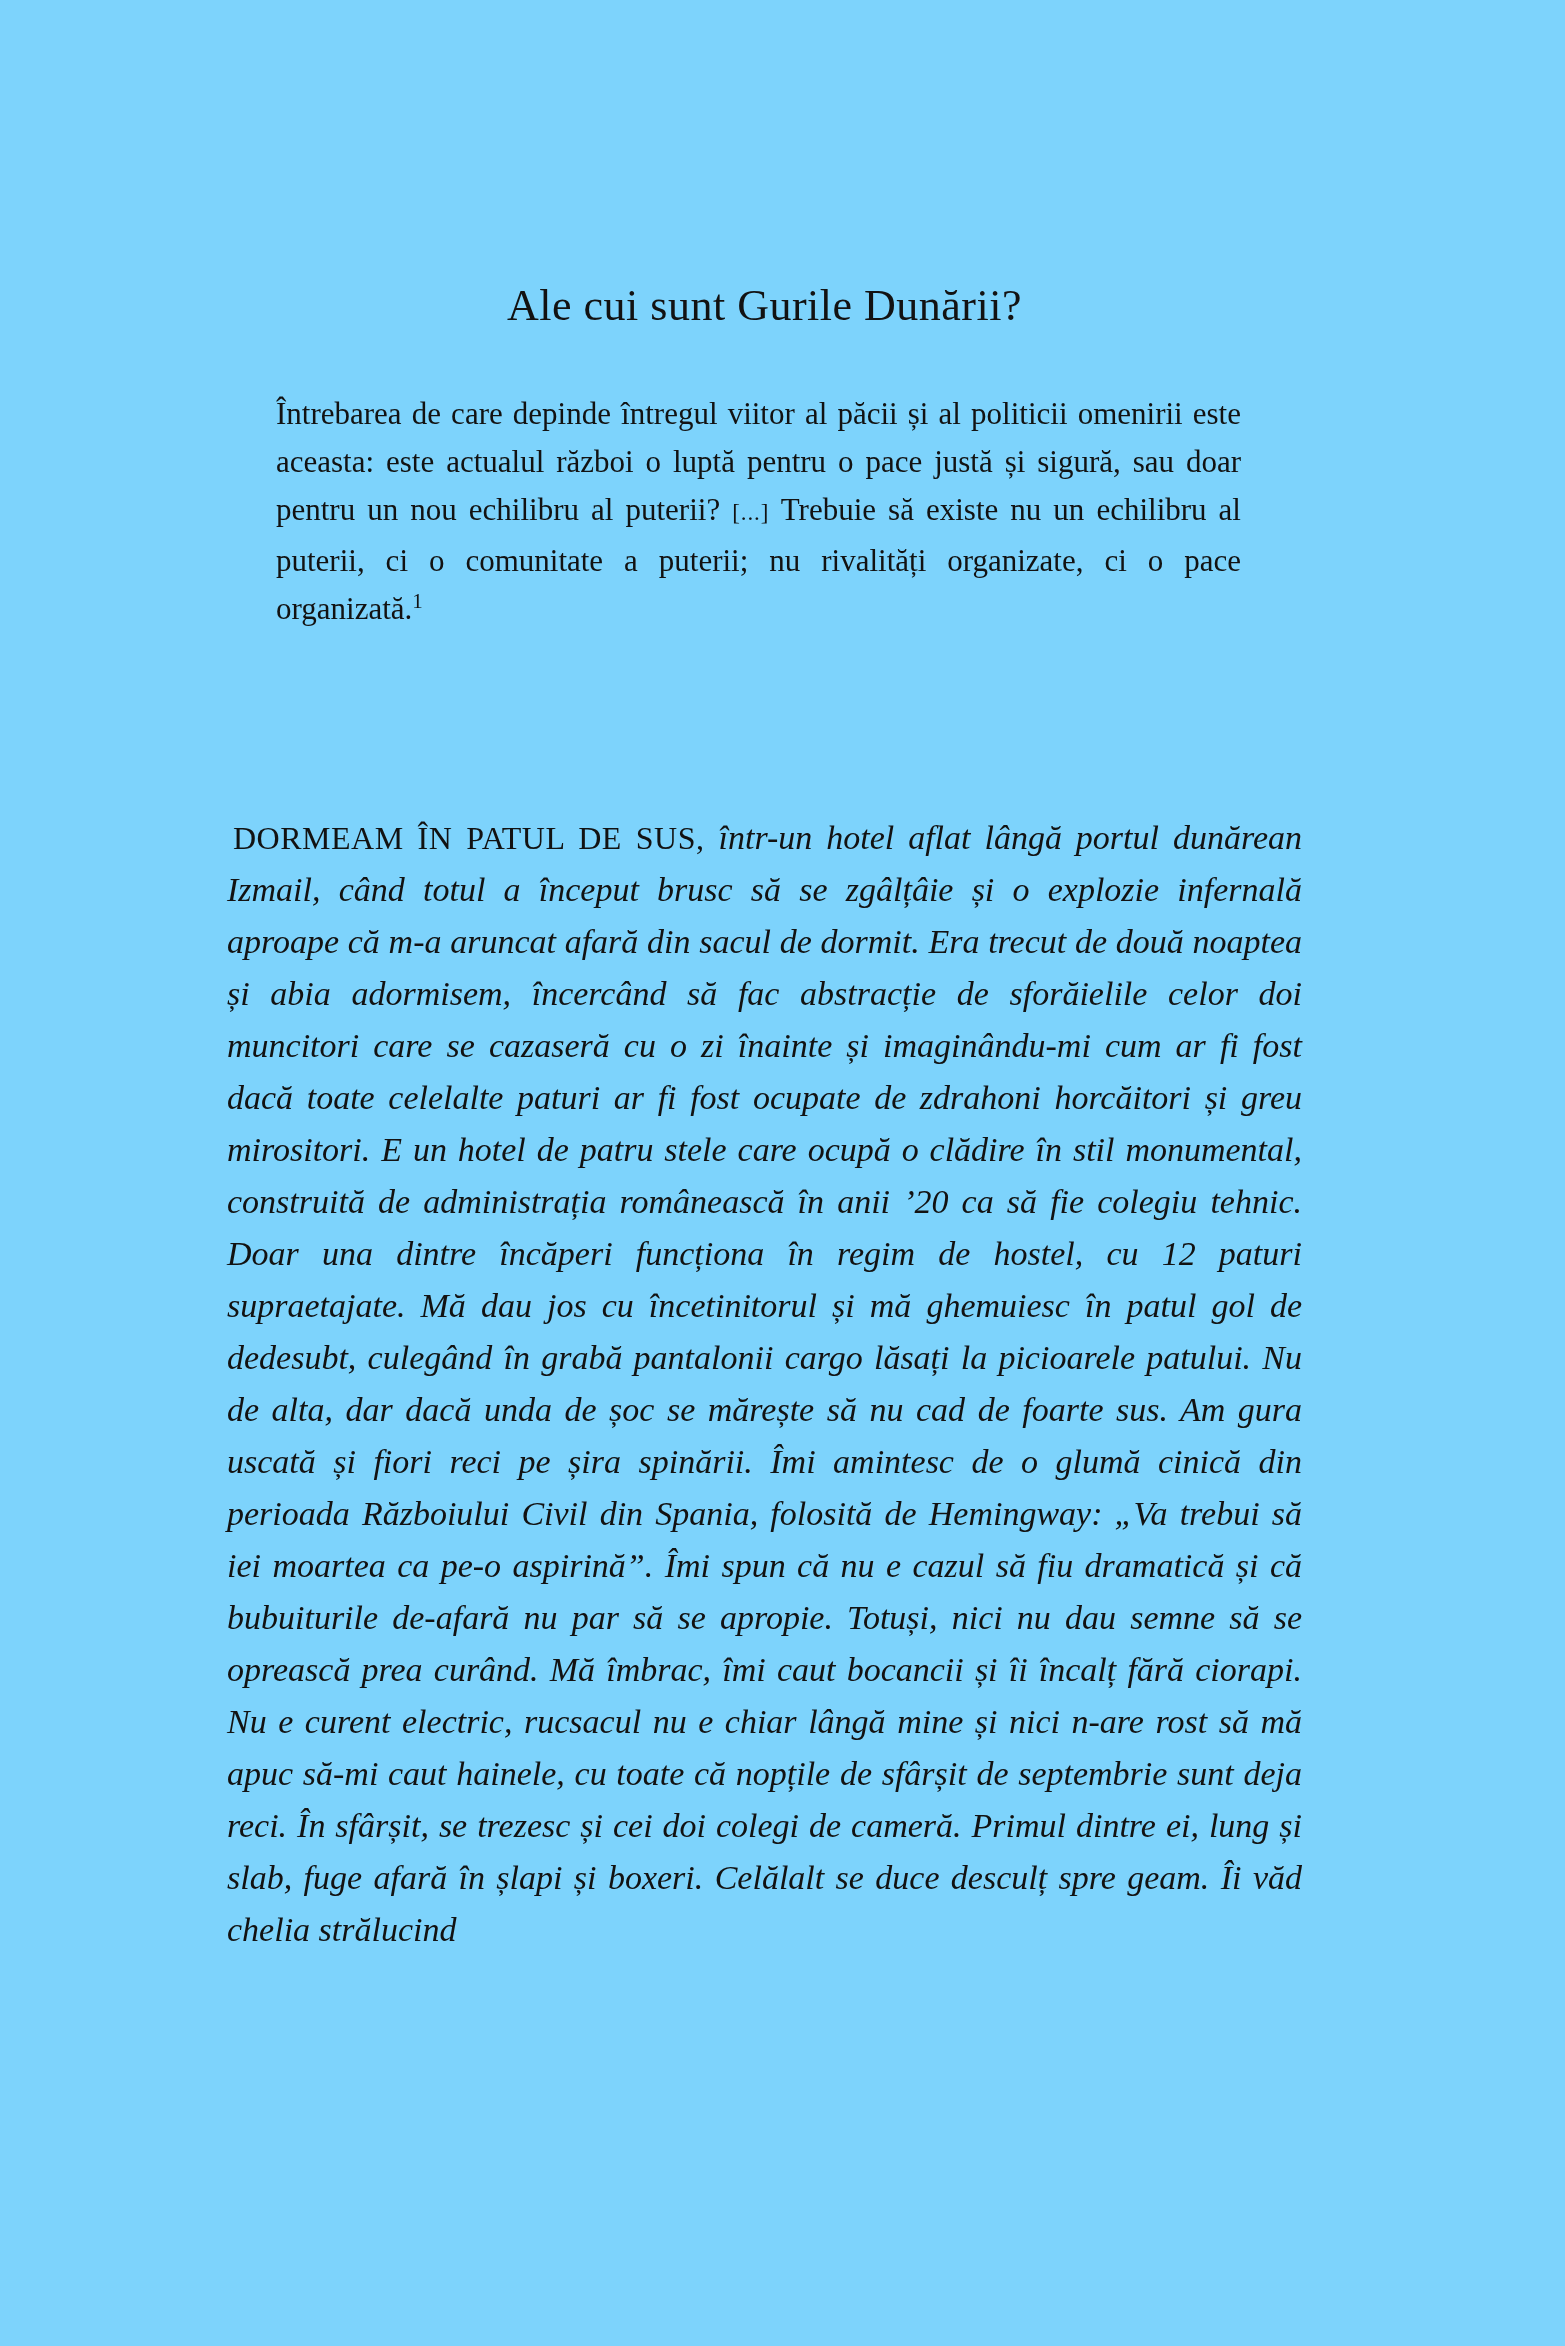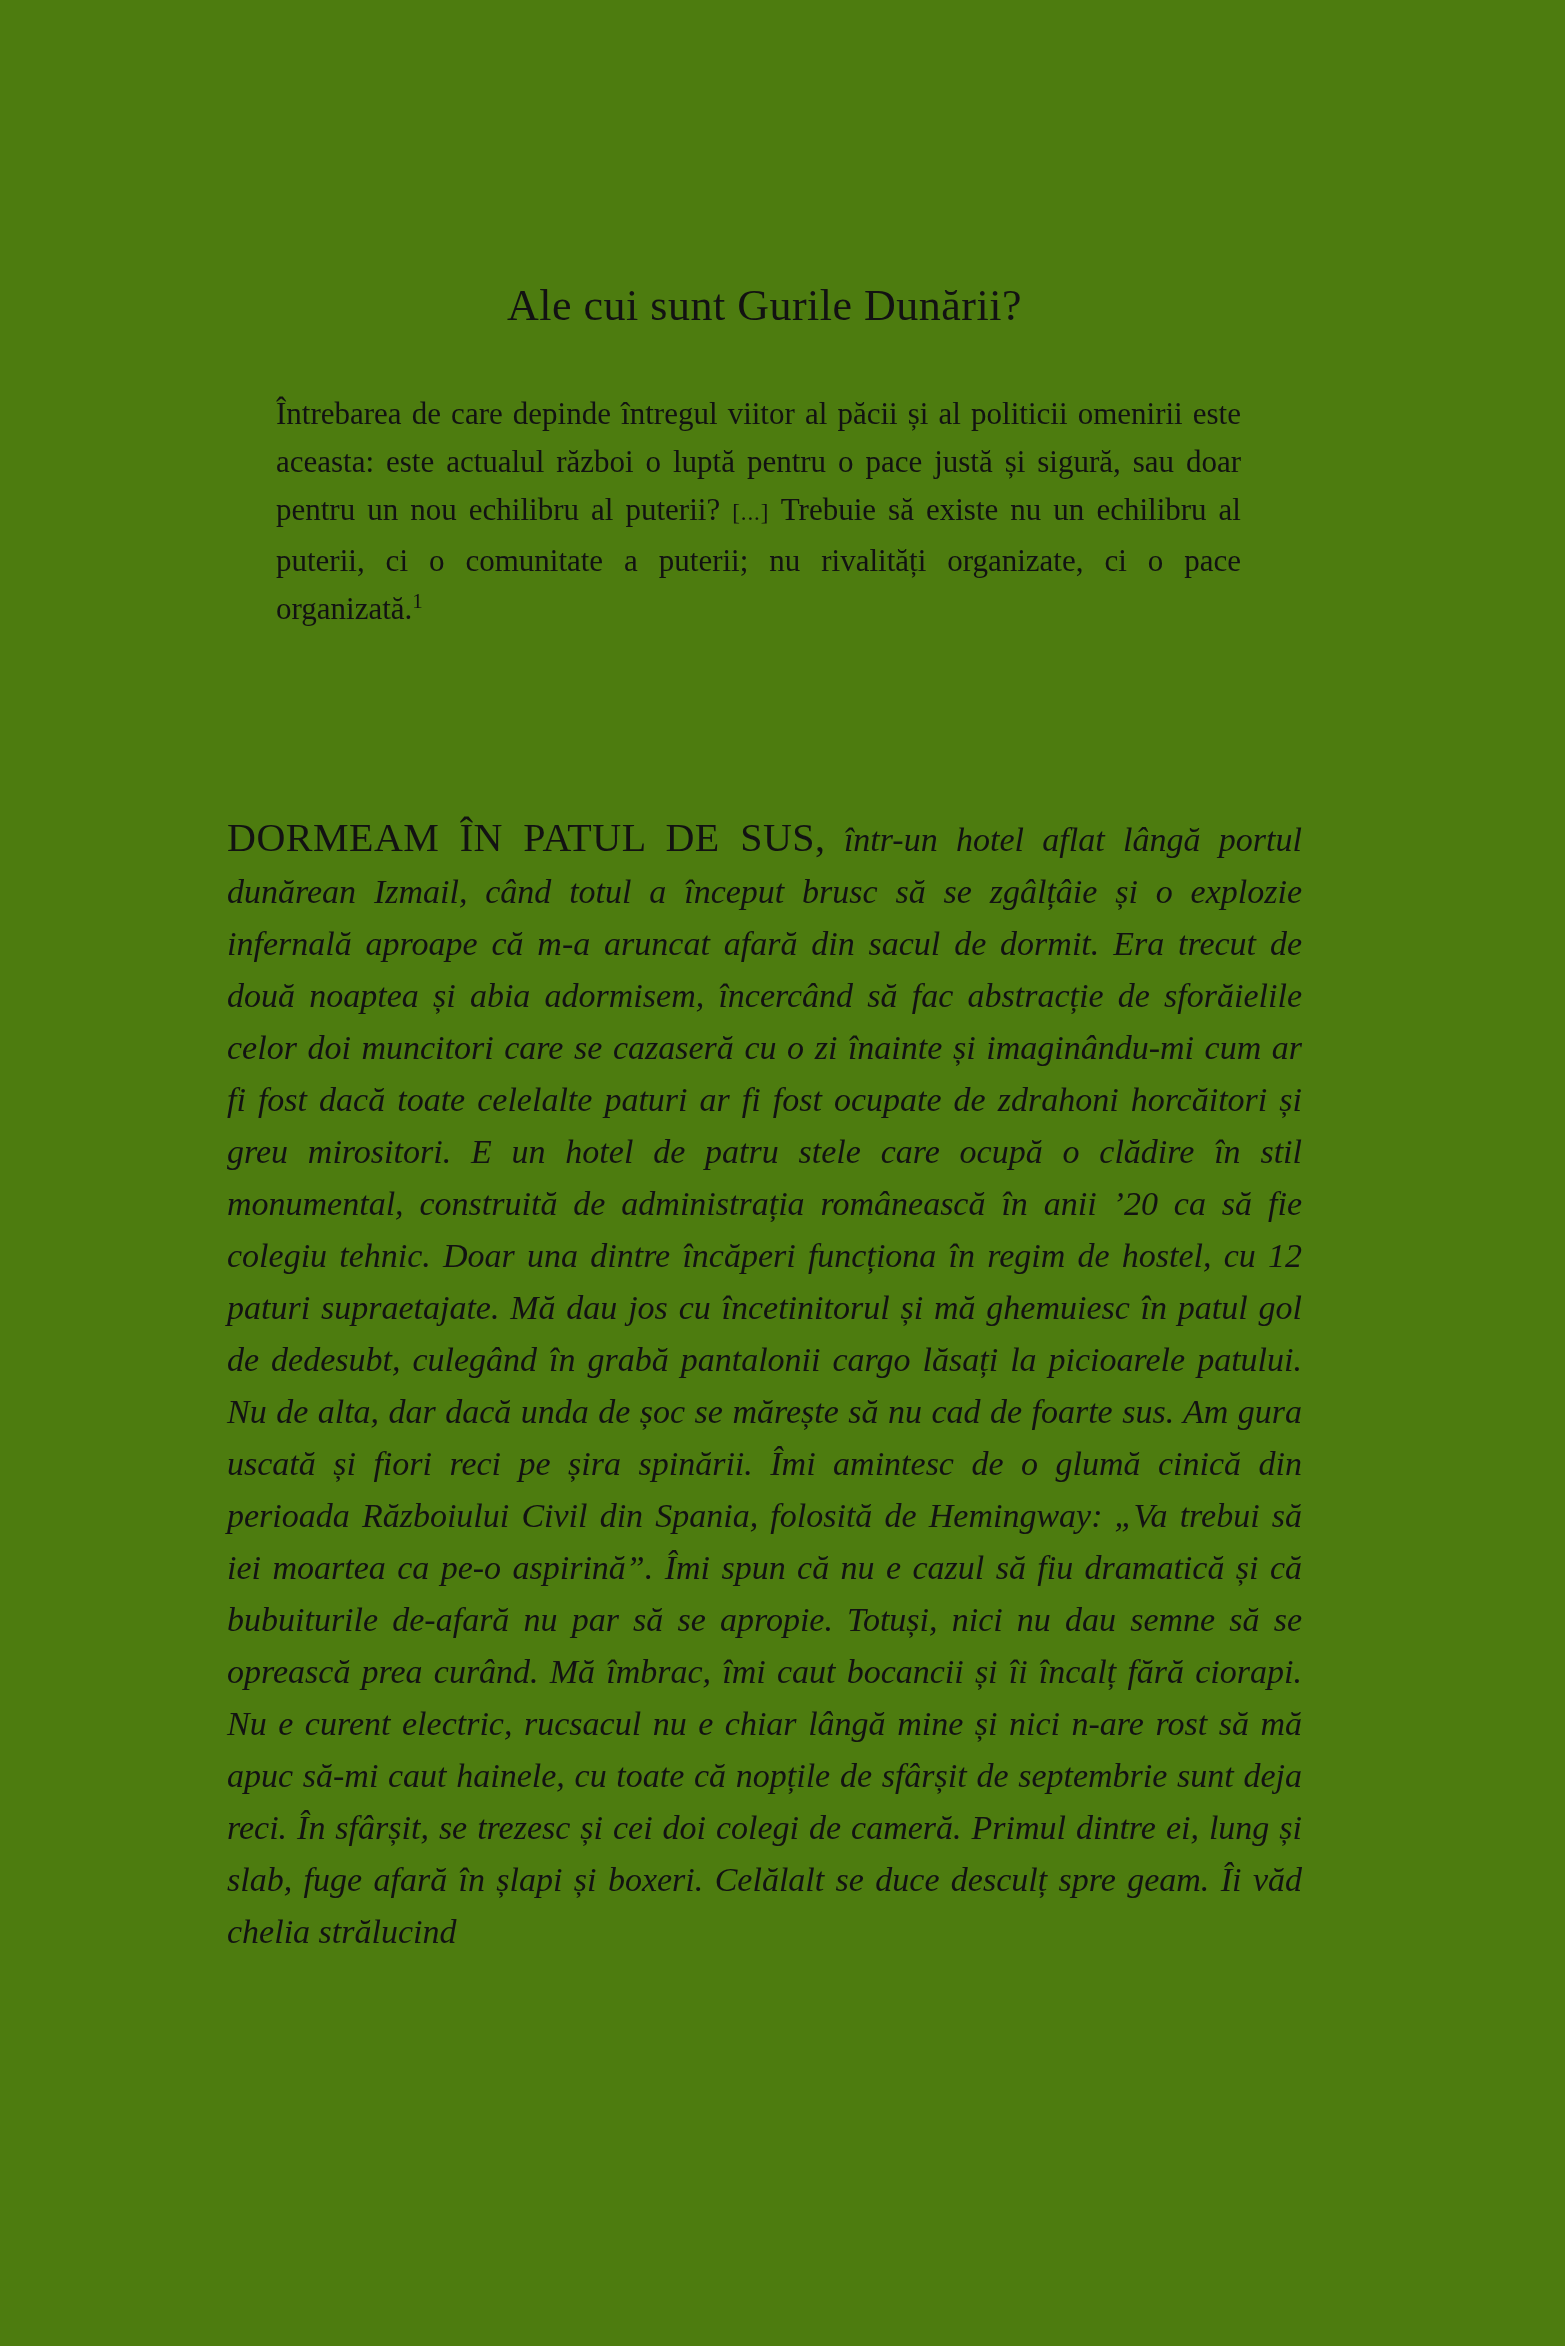--- a/index.html
+++ b/index.html
@@ -5,21 +5,21 @@
   html, body {
     margin: 0;
     padding: 0;
     background: #e8e8e8;
   }
   .page {
     position: relative;
     width: 1565px;
     height: 2347px;
     margin: 0 auto;
-    background: #4d7c0f;
+    background: #7dd3fc;
     color: #141414;
     font-family: "Liberation Serif", serif;
     overflow: hidden;
   }
   .page-title {
     position: absolute;
     top: 280px;
     left: 227px;
     width: 1075px;
     text-align: center;
@@ -55,21 +55,22 @@
     width: 1075px;
     font-size: 34px;
     line-height: 52px;
     text-align: justify;
     font-style: italic;
     color: #121212;
   }
   .body-text .lead-in {
     font-style: normal;
     letter-spacing: 0.5px;
-    font-size: 40px;
+    font-size: 32px;
+    margin-left: 6px;
   }
 </style>
 </head>
 <body>
 
 <div class="page">
 
   <h1 class="page-title">Ale cui sunt Gurile Dunării?</h1>
 
   <div class="epigraph">

